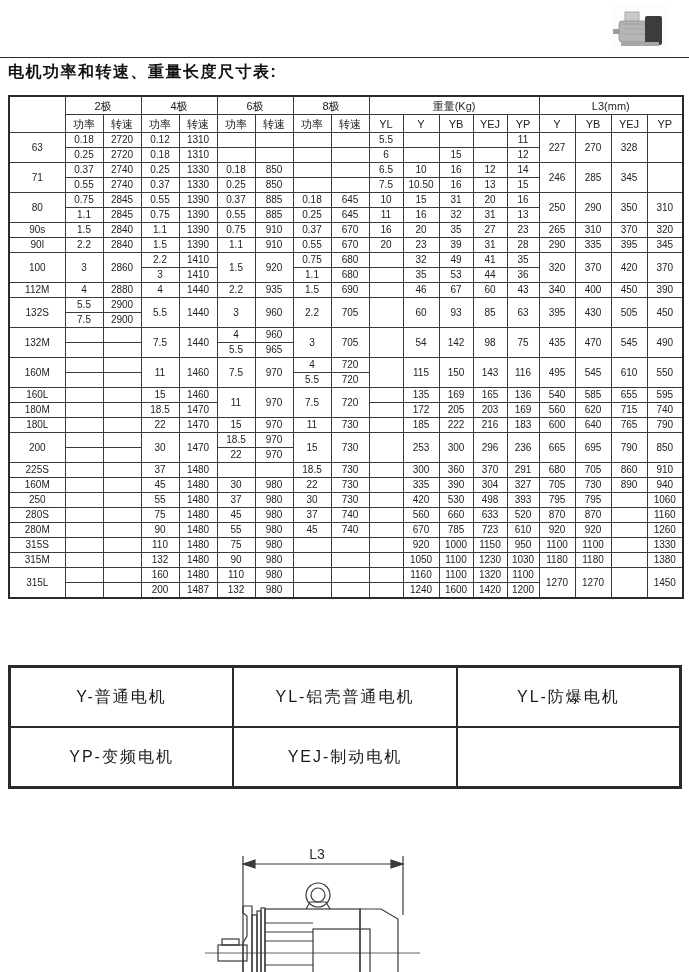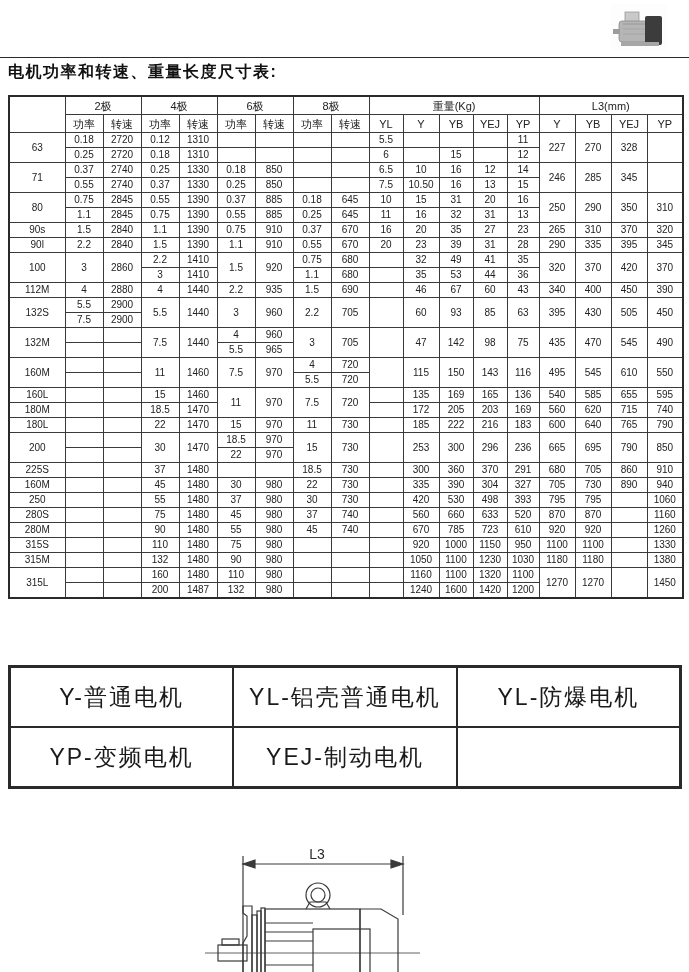--- a/index.html
+++ b/index.html
@@ -31,21 +31,21 @@
   }
   .spec-table thead td{height:17px;font-size:11px;}
   
   .legend-table{
     border-collapse:collapse;table-layout:fixed;
     width:674px;margin:66px 0 0 8px;
     border:3px solid #2a2a2a;
   }
   .legend-table td{
     border:2px solid #2a2a2a;text-align:center;vertical-align:middle;
-    height:56px;font-size:23px;letter-spacing:2px;color:#1a1a1a;
+    height:56px;font-size:16px;letter-spacing:2px;color:#1a1a1a;
     white-space:nowrap;overflow:hidden;
   }
   
   .drawing-wrap{margin-top:42px;}
   .drawing-wrap svg{display:block;}
 </style>
 </head>
 <body>
 
 <div class="page-header">
@@ -342,21 +342,21 @@
         <td rowspan="2">132M</td>
         <td></td>
         <td></td>
         <td rowspan="2">7.5</td>
         <td rowspan="2">1440</td>
         <td>4</td>
         <td>960</td>
         <td rowspan="2">3</td>
         <td rowspan="2">705</td>
         <td rowspan="2"></td>
-        <td rowspan="2">47</td>
+        <td rowspan="2">54</td>
         <td rowspan="2">142</td>
         <td rowspan="2">98</td>
         <td rowspan="2">75</td>
         <td rowspan="2">435</td>
         <td rowspan="2">470</td>
         <td rowspan="2">545</td>
         <td rowspan="2">490</td>
       </tr>
       <tr>
         <td></td>

